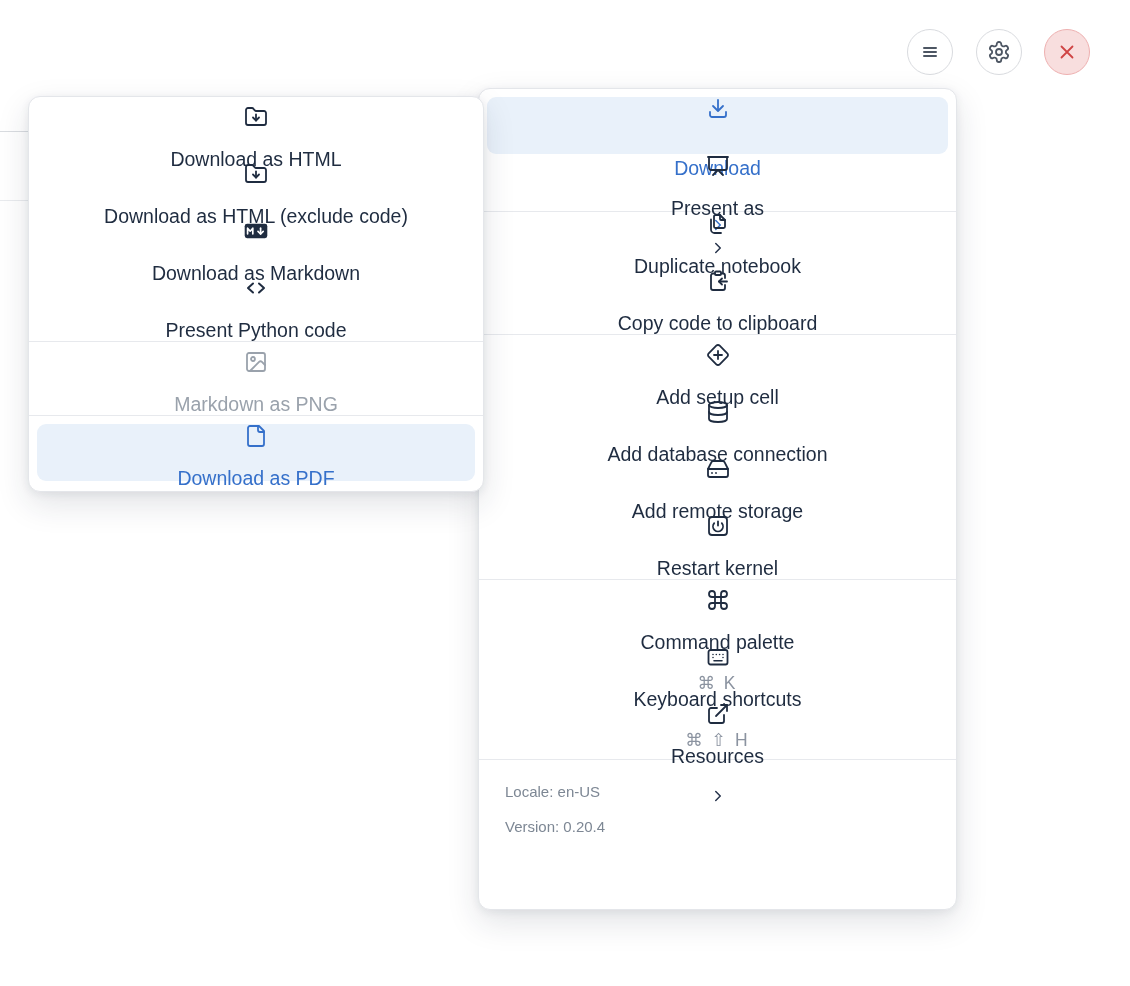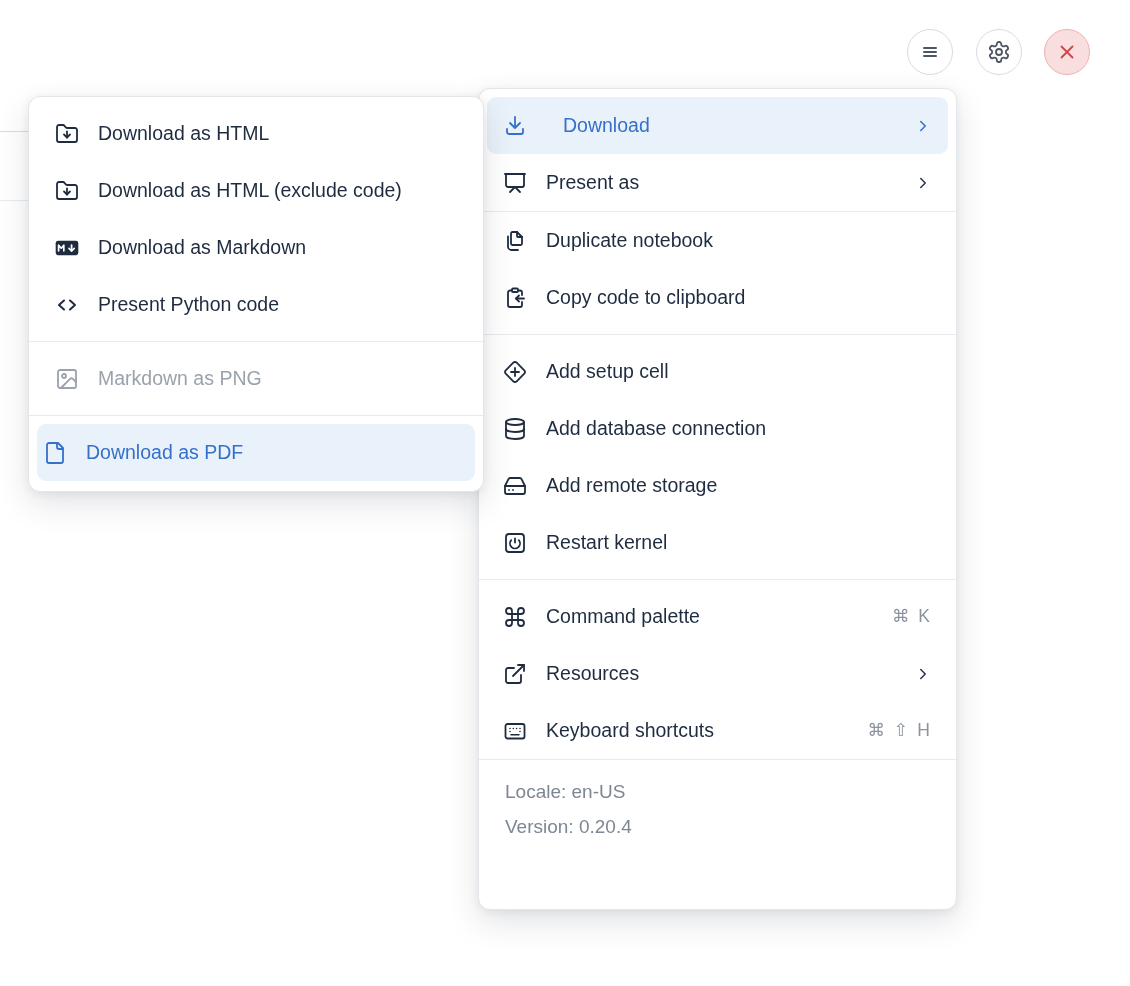--- a/index.html
+++ b/index.html
@@ -9,35 +9,35 @@
   .circle-btn{position:absolute;width:46px;height:46px;border-radius:50%;background:#fff;
               border:1.5px solid #d9dbdf;box-sizing:border-box;display:flex;align-items:center;
               justify-content:center;color:#4d5663;cursor:pointer;}
   .circle-btn.danger{background:#f8dede;border-color:#eeb0b0;color:#cf4444;}
   .panel{position:absolute;background:#fff;border:1px solid #e4e6ea;border-radius:12px;
          box-sizing:border-box;box-shadow:0 12px 32px rgba(28,40,60,.13),0 2px 8px rgba(28,40,60,.07);
          padding:8px 0;}
   #left-menu{left:28px;top:96px;width:456px;height:396px;z-index:6;}
   #right-menu{left:478px;top:88px;width:479px;height:822px;z-index:5;}
   .mrow{height:57px;display:flex;align-items:center;gap:19px;padding:0 26px;font-size:19.5px;
-        color:#1f2c40;cursor:pointer;white-space:nowrap;}
+        color:#1f2c40;cursor:pointer;white-space:nowrap;flex-direction:column;}
   #right-menu .mrow{padding:0 24px;}
   .mrow.active{background:#e9f1fa;color:#3570ca;margin:0 8px;padding:0 6px;border-radius:9px;}
   #right-menu .mrow.active{padding:0 16px;gap:36px;}
   .mrow.disabled{color:#9aa2ac;cursor:default;}
   .micon{width:24px;height:24px;flex:0 0 auto;display:flex;align-items:center;justify-content:center;}
   .micon svg{width:24px;height:24px;}
   .mlabel{flex:1 1 auto;}
   .mright{flex:0 0 auto;display:flex;align-items:center;color:#26334b;}
   .mrow.active .mright{color:#3570ca;}
   .shortcut{color:#8b93a0;font-size:17.5px;letter-spacing:2px;}
   .mdiv{height:1px;background:#e7e9ed;}
   .mdiv.spaced{margin:8px 0;}
   .menu-footer{padding:14px 26px 4px;}
-  .menu-footer div{font-size:19px;color:#7d8794;line-height:35px;}
+  .menu-footer div{font-size:15px;color:#7d8794;line-height:35px;}
 </style>
 </head>
 <body>
 
 <div class="stage">
   <div class="bg-line" style="top:131px;width:28px;background:#d9dce0;"></div>
   <div class="bg-line" style="top:200px;width:28px;background:#e9ebee;"></div>
 
   <div class="circle-btn" style="left:907px;top:29px;">
     <span class="micon">
@@ -164,42 +164,42 @@
           <svg viewBox="0 0 24 24" width="24" height="24" fill="none" stroke="currentColor" stroke-width="1.8" stroke-linecap="round" stroke-linejoin="round">
             <path d="M15 6v12a3 3 0 1 0 3-3H6a3 3 0 1 0 3 3V6a3 3 0 1 0-3 3h12a3 3 0 1 0-3-3"></path>
           </svg>
         </span>
         <span class="mlabel">Command palette</span>
         <span class="mright shortcut">⌘ K</span>
       </div>
       <div class="mrow">
         <span class="micon">
           <svg viewBox="0 0 24 24" width="24" height="24" fill="none" stroke="currentColor" stroke-width="1.8" stroke-linecap="round" stroke-linejoin="round">
+            <rect x="2.5" y="5" width="19" height="14.5" rx="2"></rect>
+            <path d="M7 9.5h.01M10.3 9.5h.01M13.6 9.5h.01M17 9.5h.01M7 12.5h.01M17 12.5h.01M8 15.7h8" stroke-width="1.6"></path>
+          </svg>
+        </span>
+        <span class="mlabel">Keyboard shortcuts</span>
+        <span class="mright shortcut">⌘ ⇧ H</span>
+      </div>
+      <div class="mrow">
+        <span class="micon">
+          <svg viewBox="0 0 24 24" width="24" height="24" fill="none" stroke="currentColor" stroke-width="1.8" stroke-linecap="round" stroke-linejoin="round">
             <path d="M15 3h6v6"></path>
             <path d="M10 14 21 3"></path>
             <path d="M18 13v6a2 2 0 0 1-2 2H5a2 2 0 0 1-2-2V8a2 2 0 0 1 2-2h6"></path>
           </svg>
         </span>
         <span class="mlabel">Resources</span>
         <span class="mright">
           <svg viewBox="0 0 24 24" width="18" height="18" fill="none" stroke="currentColor" stroke-width="1.8" stroke-linecap="round" stroke-linejoin="round">
             <path d="m9 18 6-6-6-6" stroke-width="2"></path>
           </svg>
         </span>
       </div>
-      <div class="mrow">
-        <span class="micon">
-          <svg viewBox="0 0 24 24" width="24" height="24" fill="none" stroke="currentColor" stroke-width="1.8" stroke-linecap="round" stroke-linejoin="round">
-            <rect x="2.5" y="5" width="19" height="14.5" rx="2"></rect>
-            <path d="M7 9.5h.01M10.3 9.5h.01M13.6 9.5h.01M17 9.5h.01M7 12.5h.01M17 12.5h.01M8 15.7h8" stroke-width="1.6"></path>
-          </svg>
-        </span>
-        <span class="mlabel">Keyboard shortcuts</span>
-        <span class="mright shortcut">⌘ ⇧ H</span>
-      </div>
       <div class="mdiv"></div>
       <div class="menu-footer">
         <div>Locale: en-US</div>
         <div>Version: 0.20.4</div>
       </div>
     </div>
   <div class="panel" id="left-menu">
       <div class="mrow">
         <span class="micon">
           <svg viewBox="0 0 24 24" width="24" height="24" fill="none" stroke="currentColor" stroke-width="1.8" stroke-linecap="round" stroke-linejoin="round">

